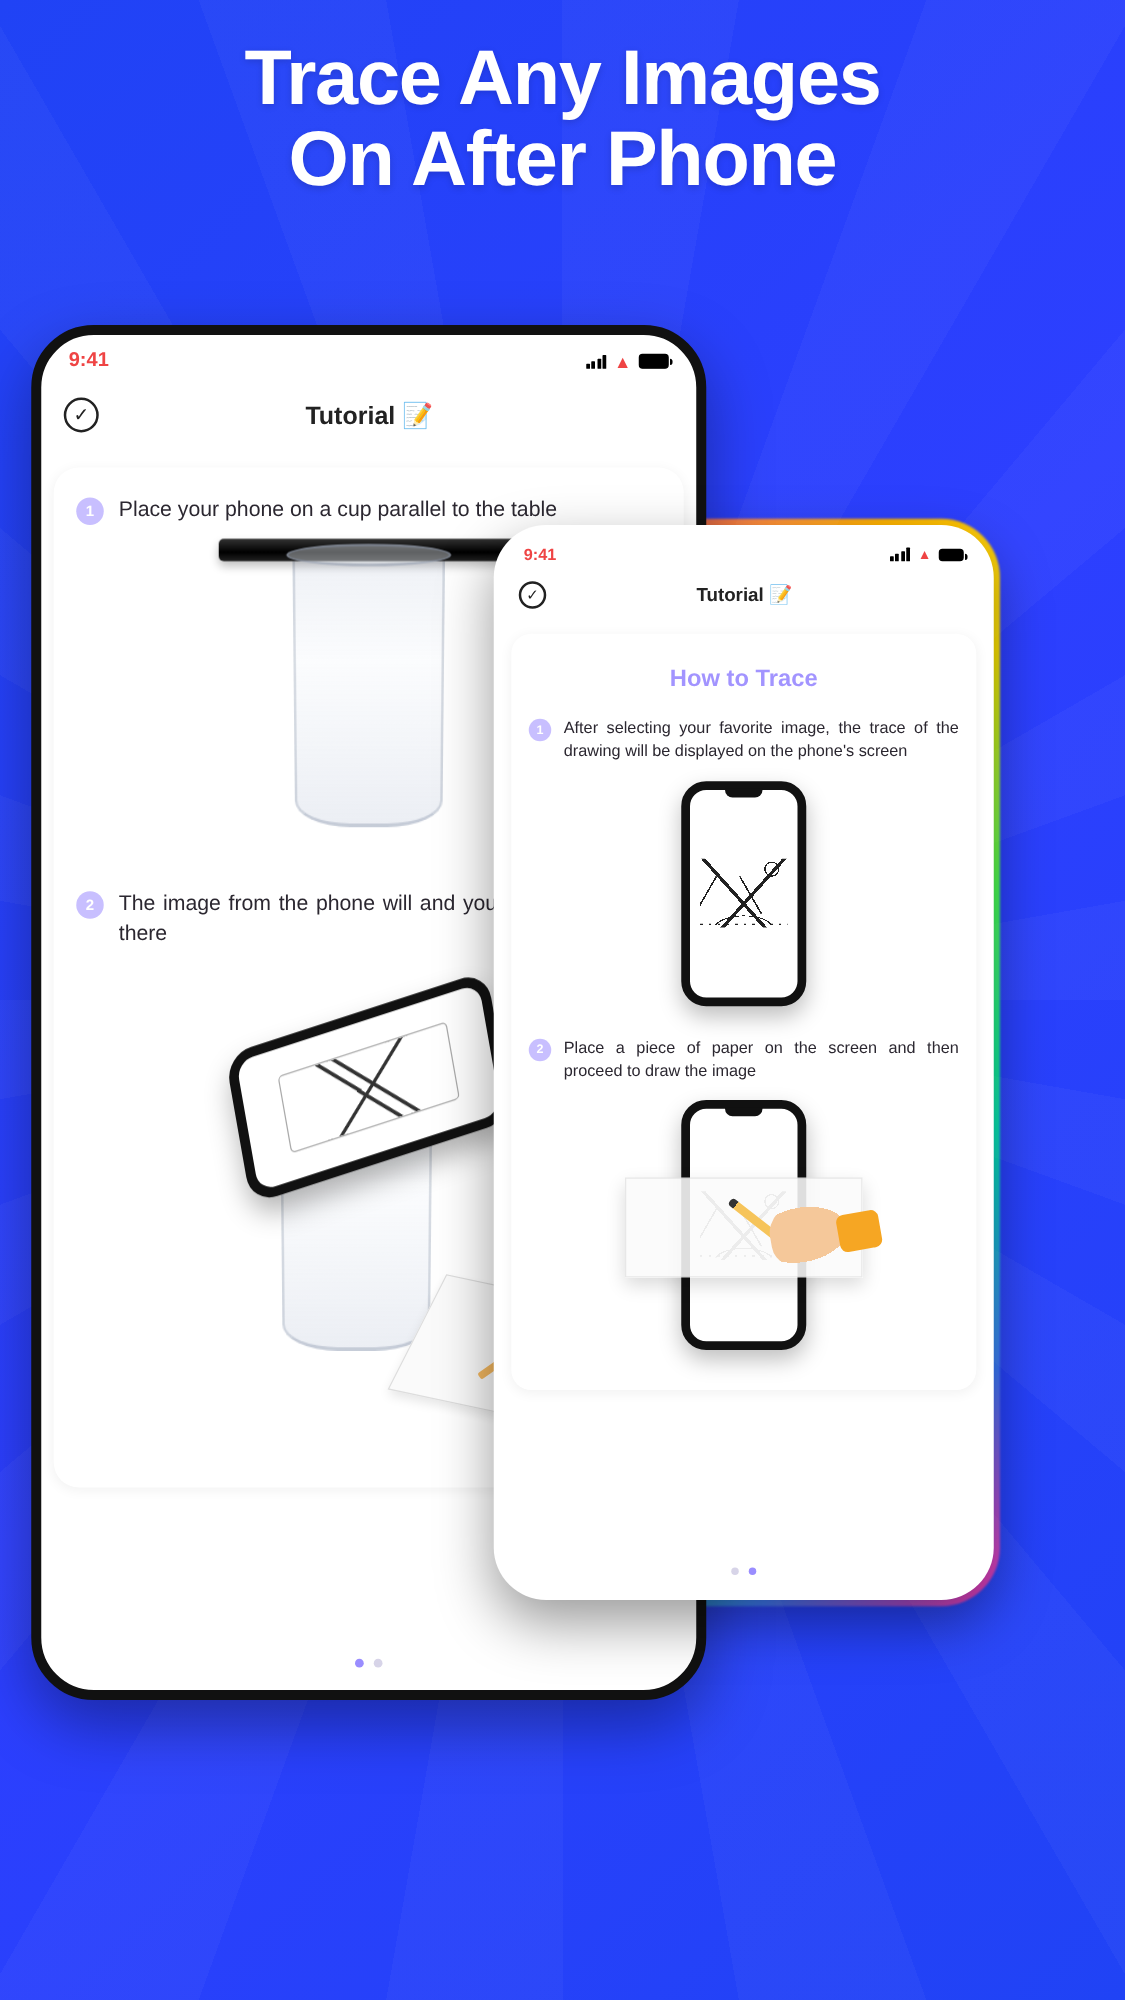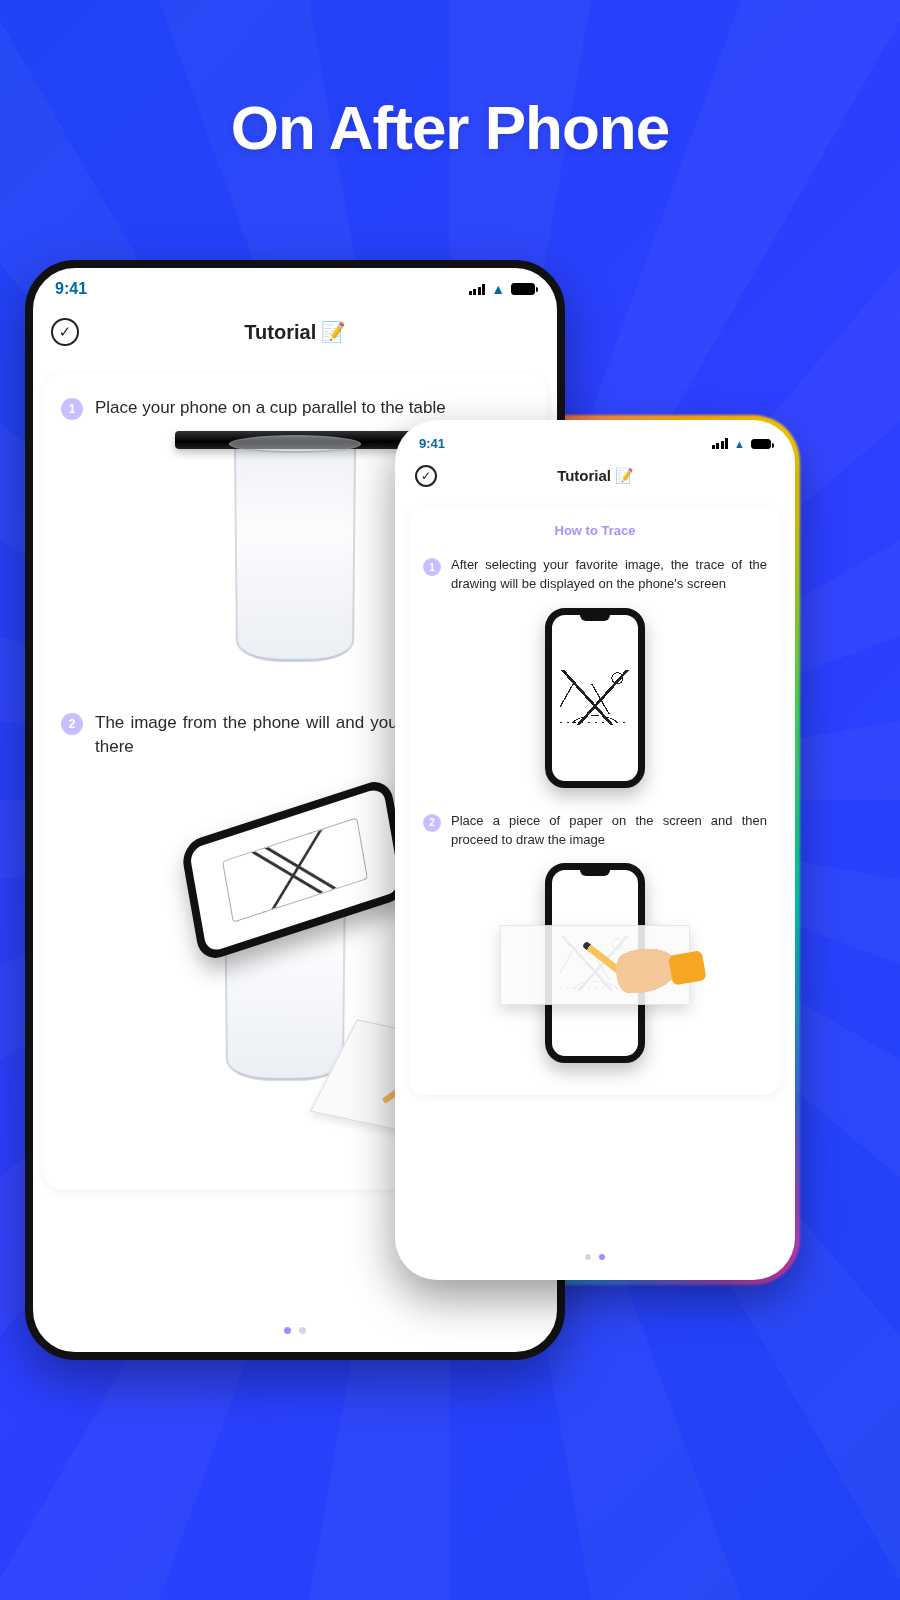--- a/index.html
+++ b/index.html
@@ -53,21 +53,21 @@
   .phone-back .side-btn.b3 { left:-12px; top:380px; width:6px; height:75px; }
   .phone-back .side-btn.b4 { right:-12px; top:310px; width:6px; height:100px; }
 
   .status-bar {
     display: flex;
     justify-content: space-between;
     align-items: center;
     padding: 12px 22px 6px;
     font-size: 16px;
     font-weight: 700;
-    color: #0369a1;
+    color: #ef4444;
   }
   .status-icons { display:flex; align-items:center; gap:6px; }
   .signal-icon, .wifi-icon, .battery-icon { display:inline-block; }
   .battery-icon { width:24px; height:12px; border:1.5px solid #000; border-radius:3px; position:relative; background:#000;}
   .battery-icon::after{content:"";position:absolute;right:-4px;top:3px;width:2px;height:5px;background:#000;border-radius:0 2px 2px 0;}
 
   .header-row {
     display: flex;
     align-items: center;
     padding: 14px 18px;
@@ -252,21 +252,21 @@
     background:#fff;
     border-radius:36px;
     overflow:hidden;
     position:relative;
   }
   .phone-front .status-bar { padding:10px 18px 4px; font-size:13px; }
   .phone-front .header-row { padding:10px 14px; }
   .phone-front .check-circle { width:22px;height:22px;font-size:12px; }
   .phone-front .header-title { font-size:15px; }
   .phone-front .card { margin:10px 8px 0; padding:16px 14px 22px; border-radius:16px; }
-  .phone-front .card-title { font-size:13px; margin-bottom:18px; }
+  .phone-front .card-title { font-size:19px; margin-bottom:18px;margin-top:10px; }
   .phone-front .step-num { width:18px;height:18px;font-size:10px; }
   .phone-front .step-text { font-size:13px; line-height:1.45; }
   .phone-front .step { margin-bottom:14px; gap:10px; }
 
   .trace-illus {
     display:flex;justify-content:center;
     margin:10px 0 24px;
   }
   .mini-phone {
     width:100px;height:180px;
@@ -342,21 +342,21 @@
   .signal-bars span:nth-child(1){height:4px}
   .signal-bars span:nth-child(2){height:6px}
   .signal-bars span:nth-child(3){height:8px}
   .signal-bars span:nth-child(4){height:11px}
 </style>
 </head>
 <body>
 <div class="rays"></div>
 
 <div class="hero-title">
-  <br>
+  <span>Trace Any Images</span><br>
   <span>On After Phone</span>
 </div>
 
 <div class="phone-back">
   <div class="side-btn b1"></div>
     <div class="side-btn b2"></div>
     <div class="side-btn b3"></div>
     <div class="side-btn b4"></div>
 
   <div class="status-bar">

